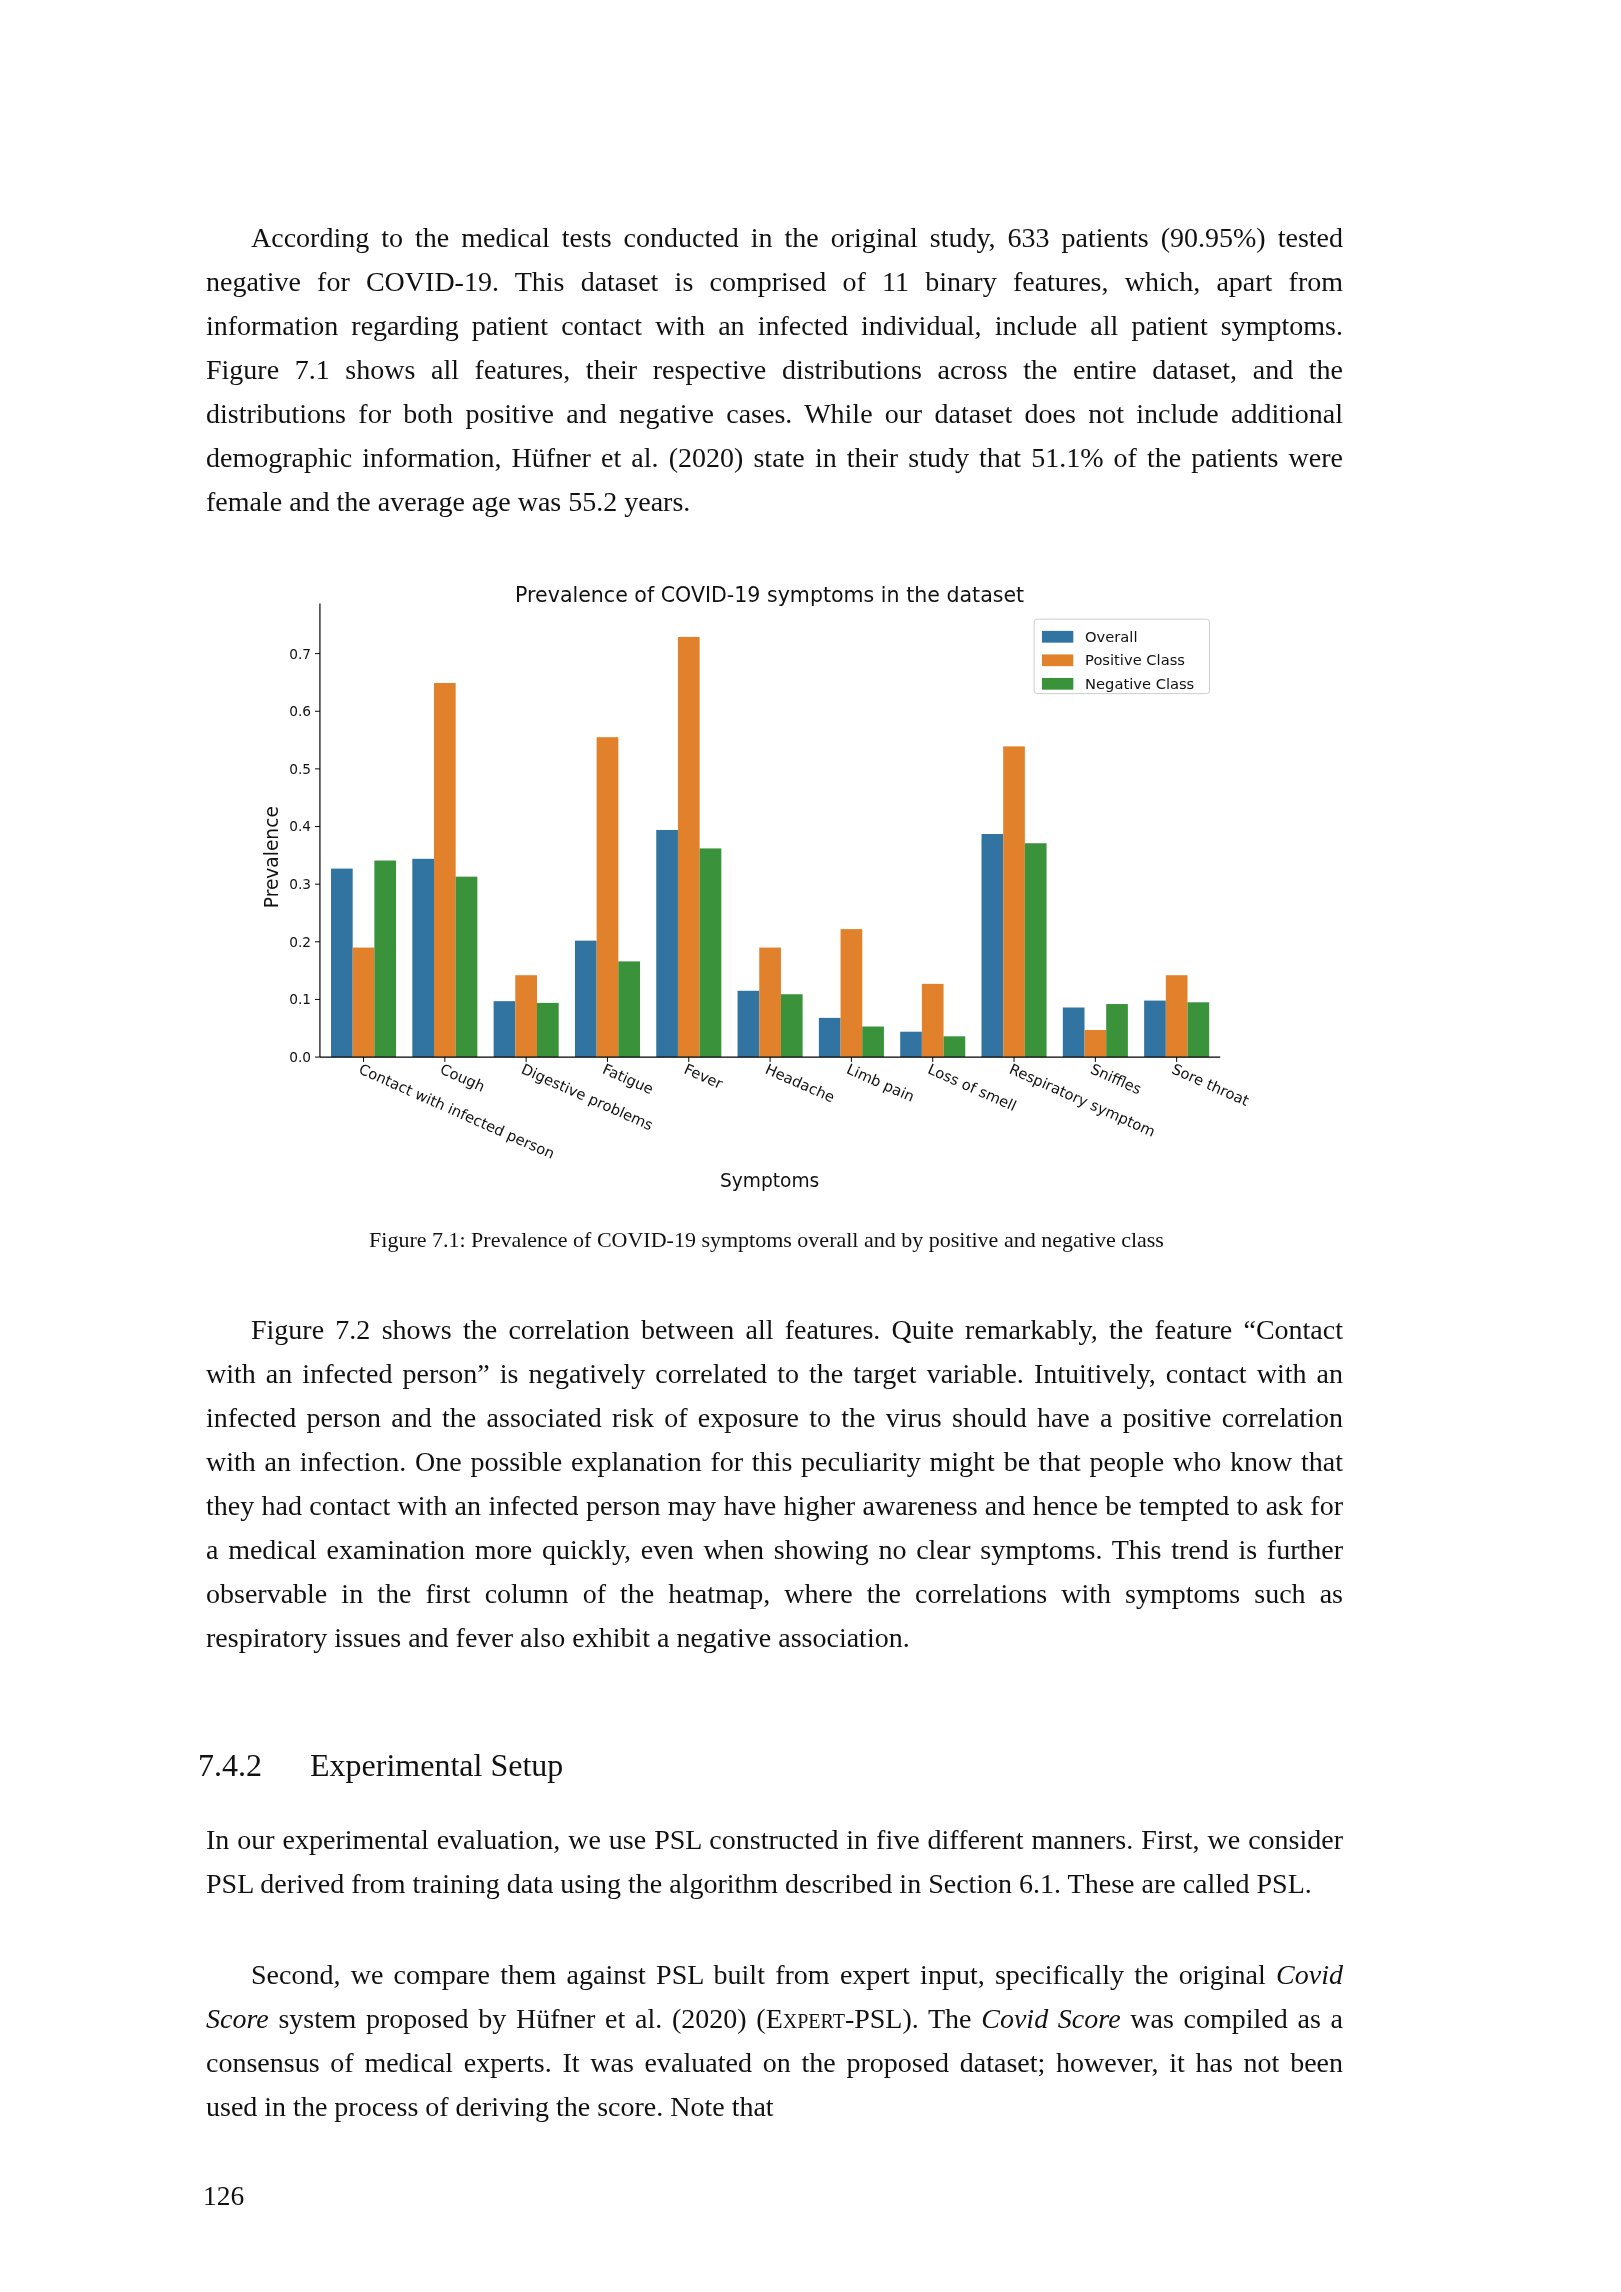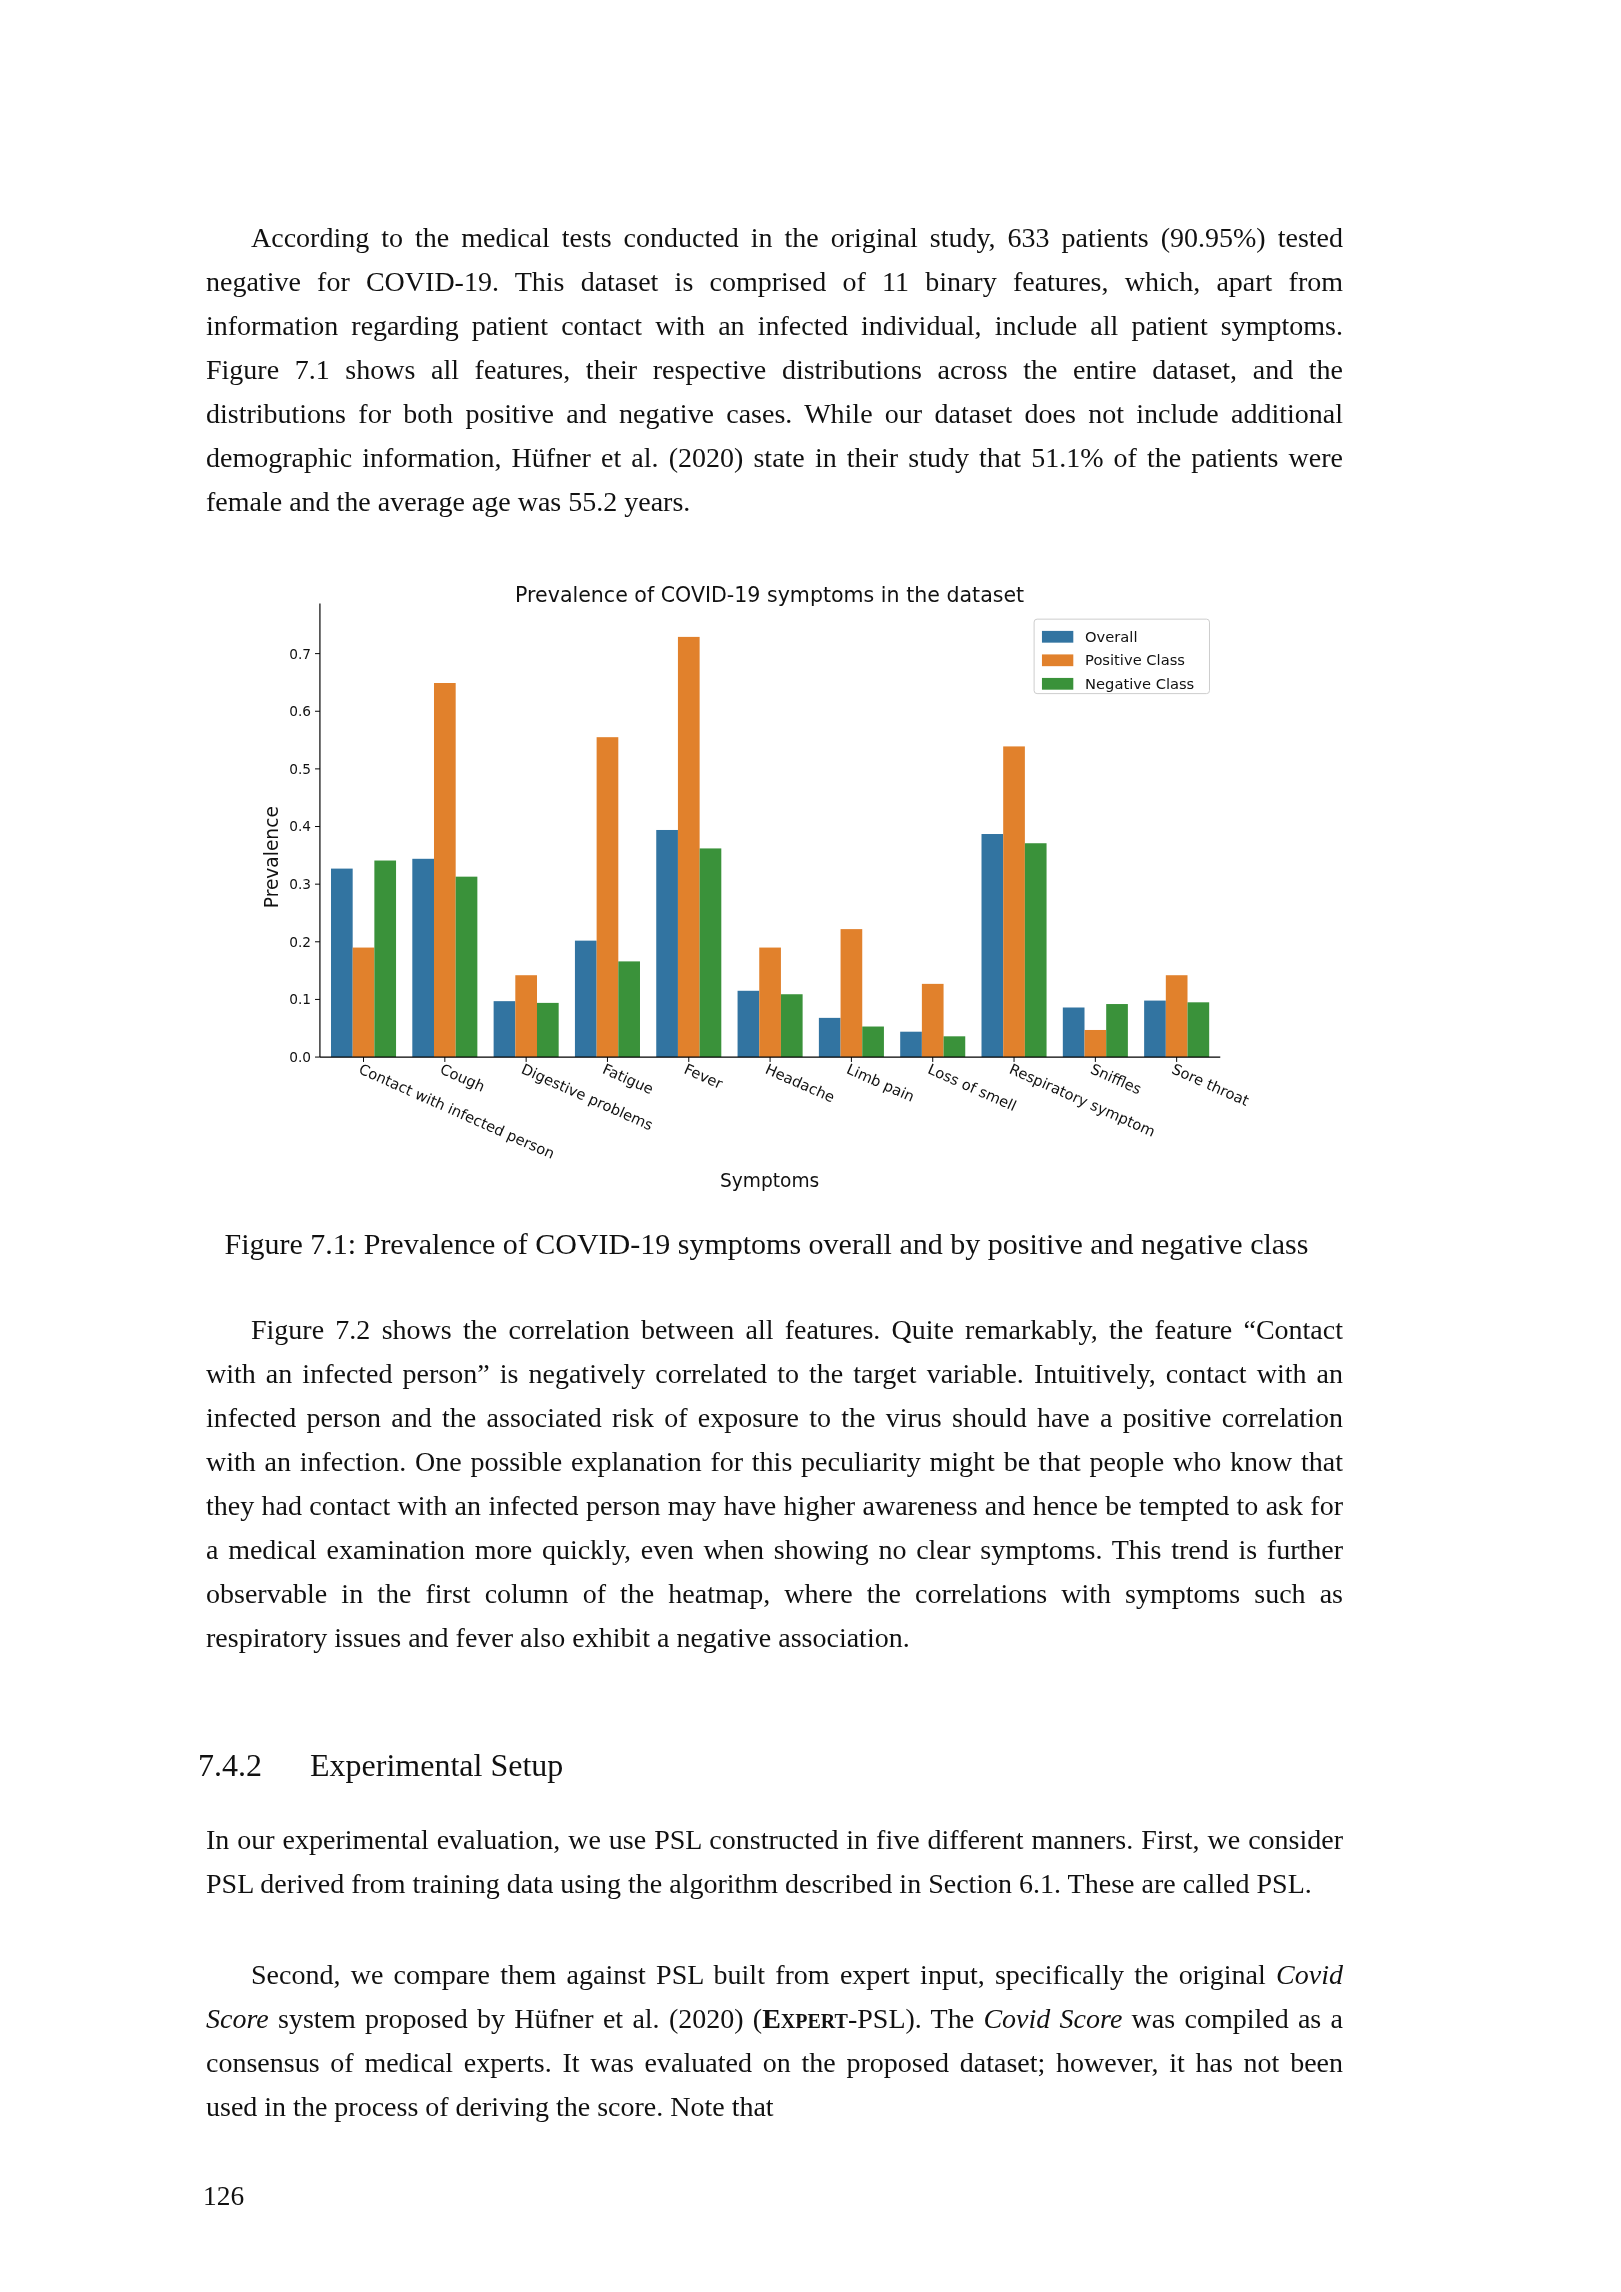--- a/index.html
+++ b/index.html
@@ -1,23 +1,23 @@
 <!DOCTYPE html>
 <html><head>
 <meta charset="utf-8">
 <style>
   html, body { margin: 0; padding: 0; background: #ffffff; }
   body { width: 1621px; height: 2293px; position: relative; font-family: "Liberation Serif", "DejaVu Serif", serif; color: #111; }
   .para { position: absolute; left: 198px; width: 1137px; font-size: 28px; line-height: 44px; text-align: justify; text-align-last: auto; margin: 8px; }
   .para.indent { text-indent: 45px; }
-  .caption { position: absolute; left: 198px; width: 1137px; top: 1227px; text-align: center; font-size: 30px; margin: 0; }
+  .caption { position: absolute; left: 198px; width: 1137px; top: 1227px; text-align: center; font-size: 22px; margin: 0; }
   .heading { position: absolute; left: 198px; top: 1747px; font-size: 32px; font-weight: normal; margin: 0; }
   .heading .num { display: inline-block; width: 112px; }
   .pagenum { position: absolute; left: 198px; top: 2176px; font-size: 27.4px; margin: 5px; }
-  .sc { font-variant: small-caps; font-weight: bold; }
+  .sc { font-variant: small-caps; }
   #chart { position: absolute; left: 245px; top: 578px; width: 1059px; height: 627px; }
   #chart text { font-family: "DejaVu Sans", sans-serif; fill: #111; }
 </style>
 </head>
 <body>
 
 <p class="para indent" style="top:208px;">According to the medical tests conducted in the original study, 633 patients (90.95%) tested negative for COVID-19. This dataset is comprised of 11 binary features, which, apart from information regarding patient contact with an infected individual, include all patient symptoms. Figure 7.1 shows all features, their respective distributions across the entire dataset, and the distributions for both positive and negative cases. While our dataset does not include additional demographic information, Hüfner et al. (2020) state in their study that 51.1% of the patients were female and the average age was 55.2 years.</p>
 
 <svg id="chart" viewBox="0 0 1080 640">
   <text id="chart-title" x="535" y="25" text-anchor="middle" font-size="21">Prevalence of COVID-19 symptoms in the dataset</text>

